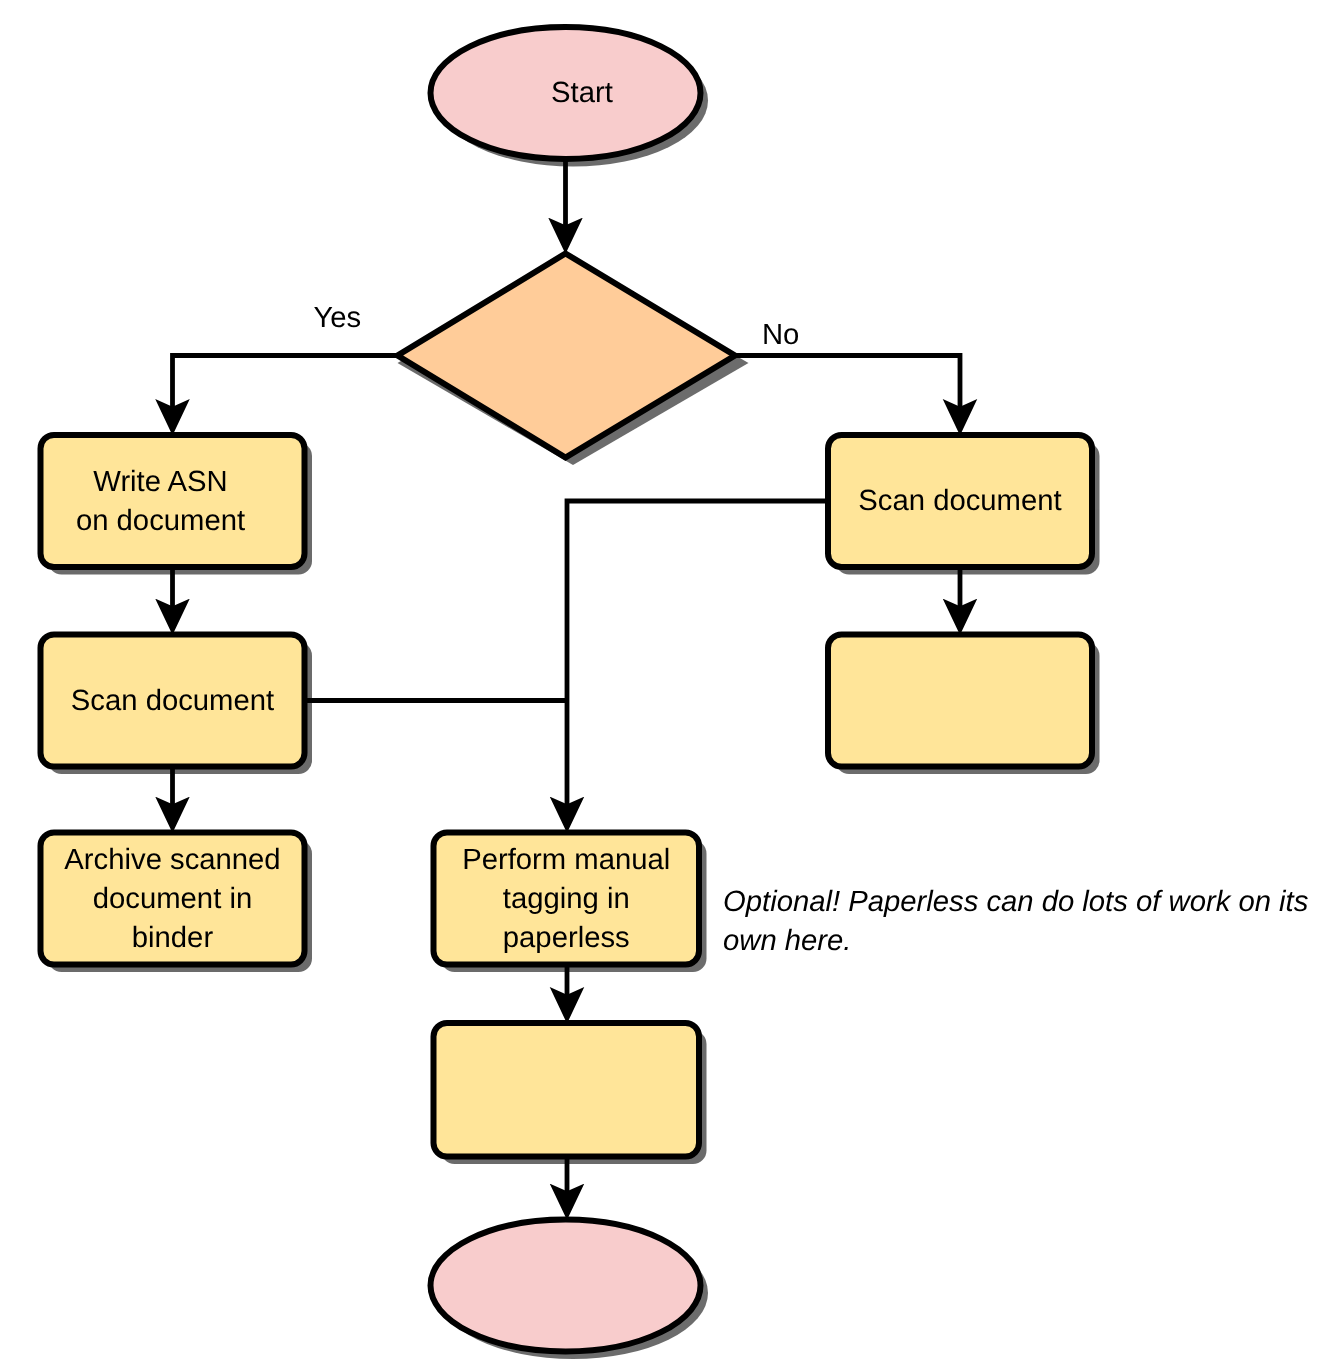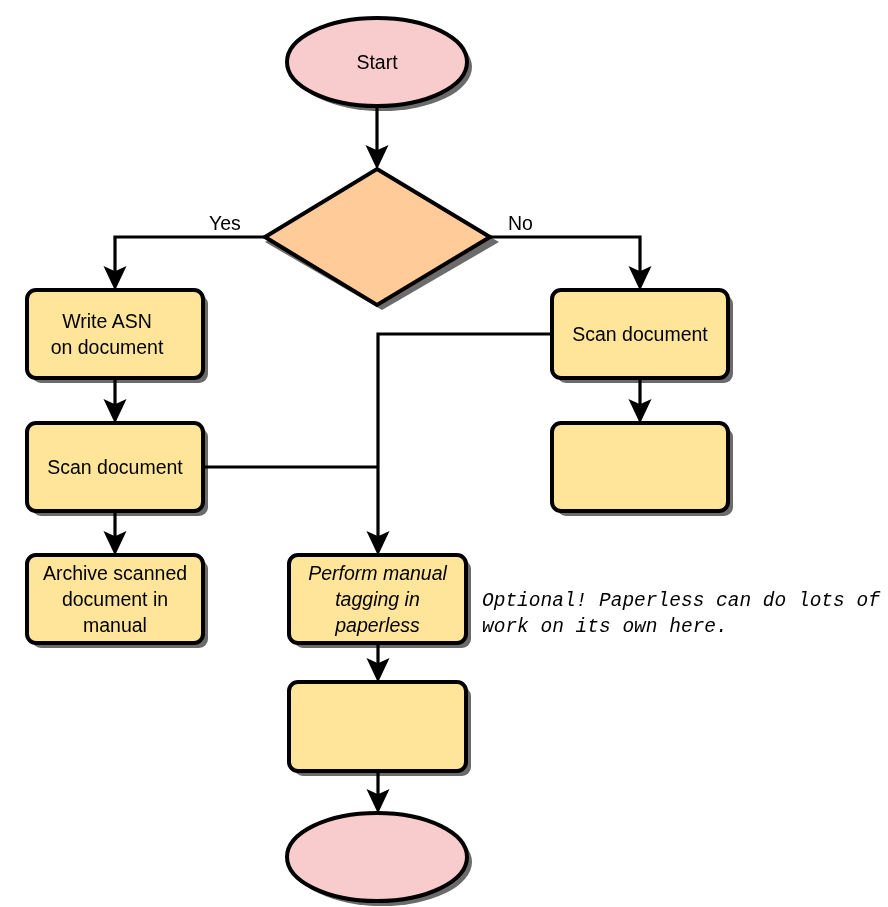--- a/index.html
+++ b/index.html
@@ -42,21 +42,21 @@
     position: absolute;
     color: #000000;
     font-family: "Liberation Sans", sans-serif;
     font-size: 19.5px;
     line-height: 24px;
     white-space: nowrap;
   }
   .note-text {
     position: absolute;
     color: #000000;
-    font-family: Liberation Mono, monospace;
+    font-family: Liberation Sans, sans-serif;
     font-style: italic;
     font-size: 19.5px;
     line-height: 26px;
     width: 404px;
   }
 </style>
 </head>
 <body>
 
 <div id="canvas">
@@ -118,40 +118,40 @@
 
     <rect x="552" y="423" width="176" height="88" rx="9" ry="9" fill="#ffe599" stroke="#000000" stroke-width="4"></rect>
 
     <rect x="289" y="555" width="177" height="88" rx="9" ry="9" fill="#ffe599" stroke="#000000" stroke-width="4"></rect>
 
     <rect x="289" y="682" width="177" height="89" rx="9" ry="9" fill="#ffe599" stroke="#000000" stroke-width="4"></rect>
 
     <ellipse cx="377" cy="857" rx="90" ry="44" fill="#f8cccc" stroke="#000000" stroke-width="4"></ellipse>
   </svg>
 
-  <div class="node-label" style="left:287px; top:18px; width:180px; height:88px;">Start</div>
+  <div class="node-label" style="left:298px; top:18px; width:180px; height:88px;">Start</div>
 
 
   <div class="node-label" style="left:19px; top:290px; width:176px; height:88px;">Write ASN
 on document</div>
 
   <div class="node-label" style="left:27px; top:423px; width:176px; height:88px;">Scan document</div>
 
   <div class="node-label" style="left:27px; top:555px; width:176px; height:88px;">Archive scanned
 document in
-manual</div>
+binder</div>
 
   <div class="node-label" style="left:552px; top:290px; width:176px; height:88px;">Scan document</div>
 
 
-  <div class="node-label" style="left:289px; top:555px; width:177px; height:88px;font-style:italic;">Perform manual
+  <div class="node-label" style="left:289px; top:555px; width:177px; height:88px;">Perform manual
 tagging in
 paperless</div>
 
 
 
-  <div class="edge-label" style="left:209px; top:211px;">Yes</div>
+  <div class="edge-label" style="left:209px; top:200px;">Yes</div>
 
   <div class="edge-label" style="left:508px; top:211px;text-align:right;">No</div>
 
   <div class="note-text" style="left:482px; top:588px;">Optional! Paperless can do lots of work on its own here.</div>
 
 </div>
 
 </body></html>

